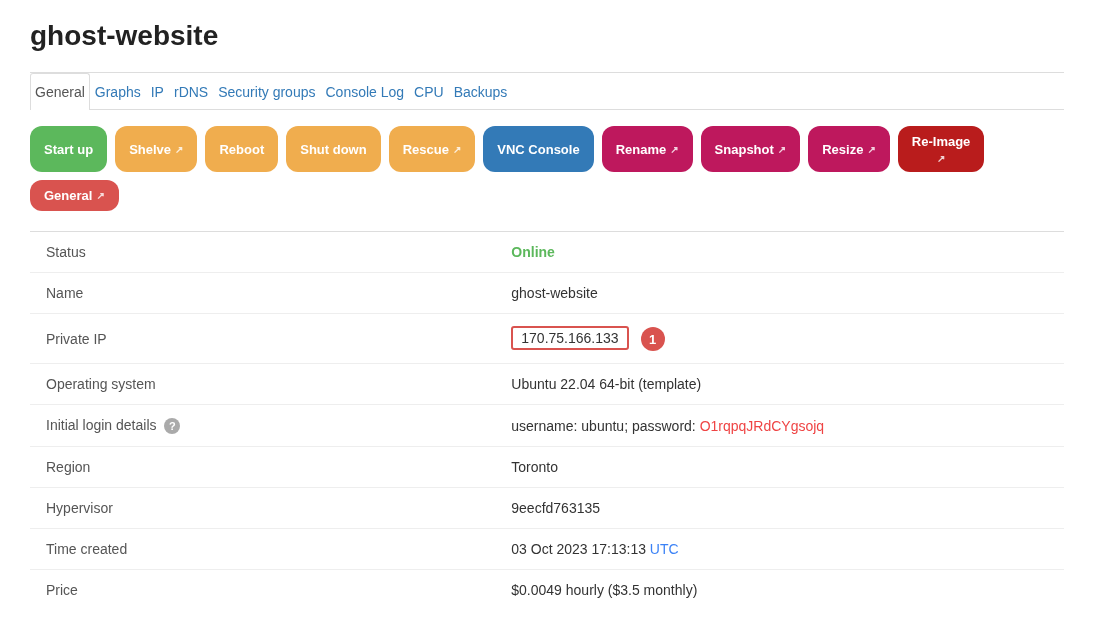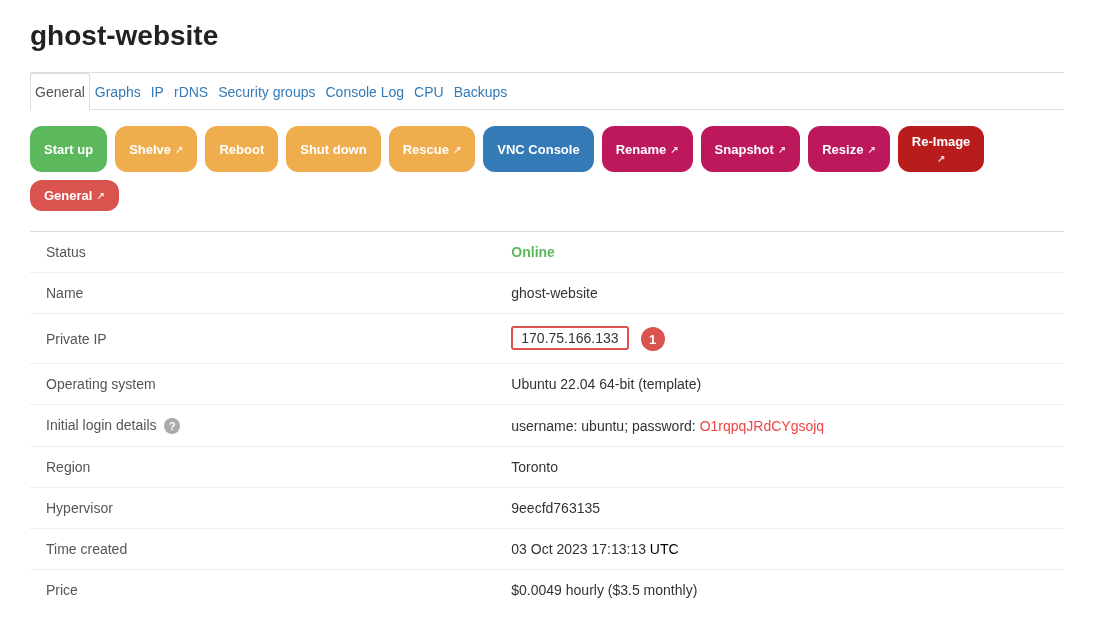--- a/index.html
+++ b/index.html
@@ -53,21 +53,21 @@
 
     
     .info-table { width: 100%; border-collapse: collapse; }
     .info-table tr { border-top: 1px solid #eee; }
     .info-table tr:first-child { border-top: 1px solid #ddd; }
     .info-table td { padding: 12px 16px; vertical-align: middle; }
     .info-table td:first-child { color: #555; width: 45%; }
     .info-table td:last-child { color: #333; }
 
     .status-online { color: #5cb85c; font-weight: bold; }
-    .status-utc { color: #000000; }
+    .status-utc { color: #3b82f6; }
 
     
     .ip-box {
       display: inline-block;
       border: 2px solid #d9534f;
       padding: 2px 8px;
       border-radius: 3px;
       font-size: 14px;
       color: #333;
     }

